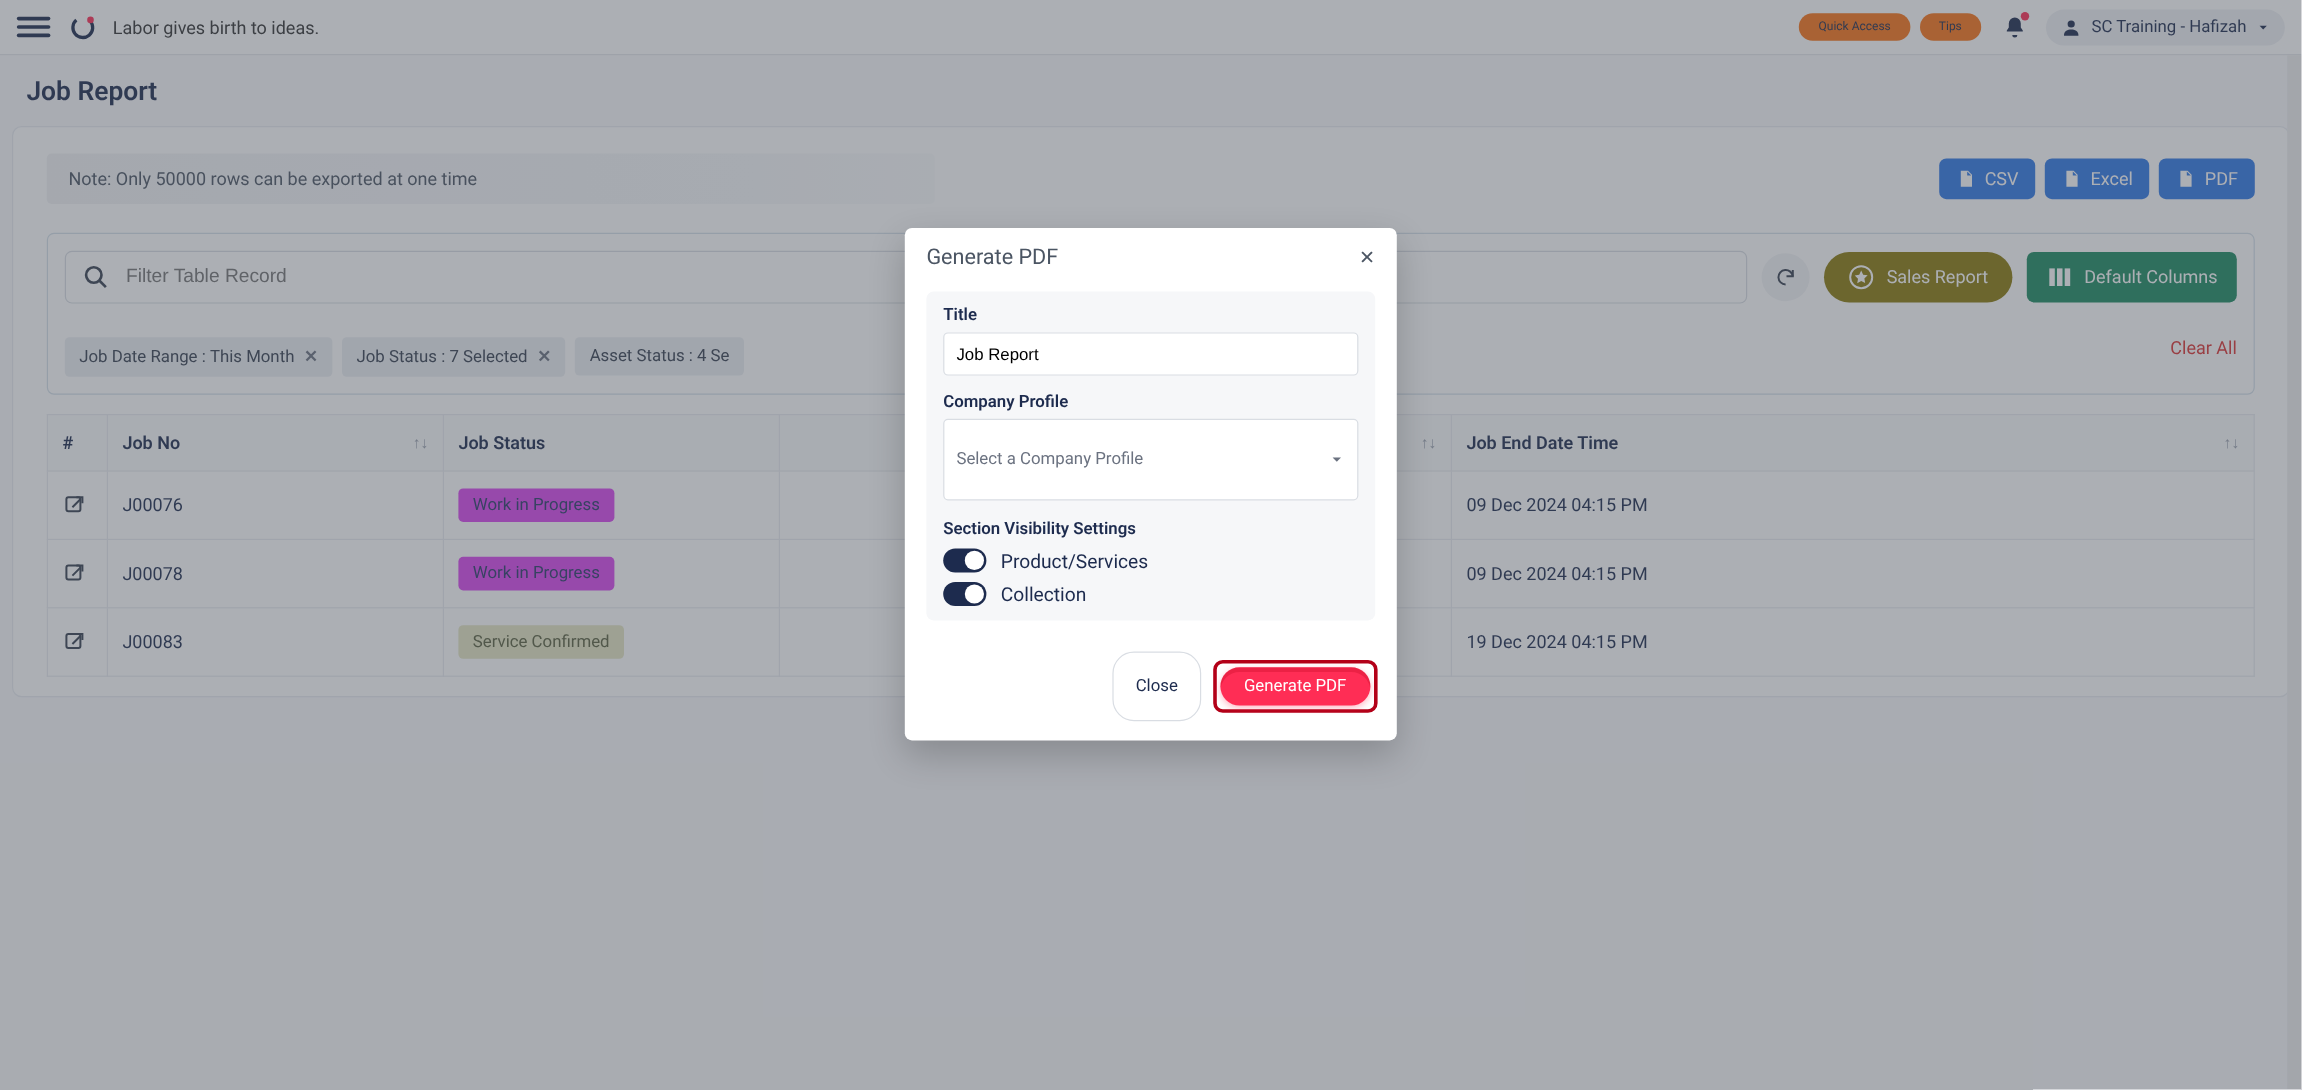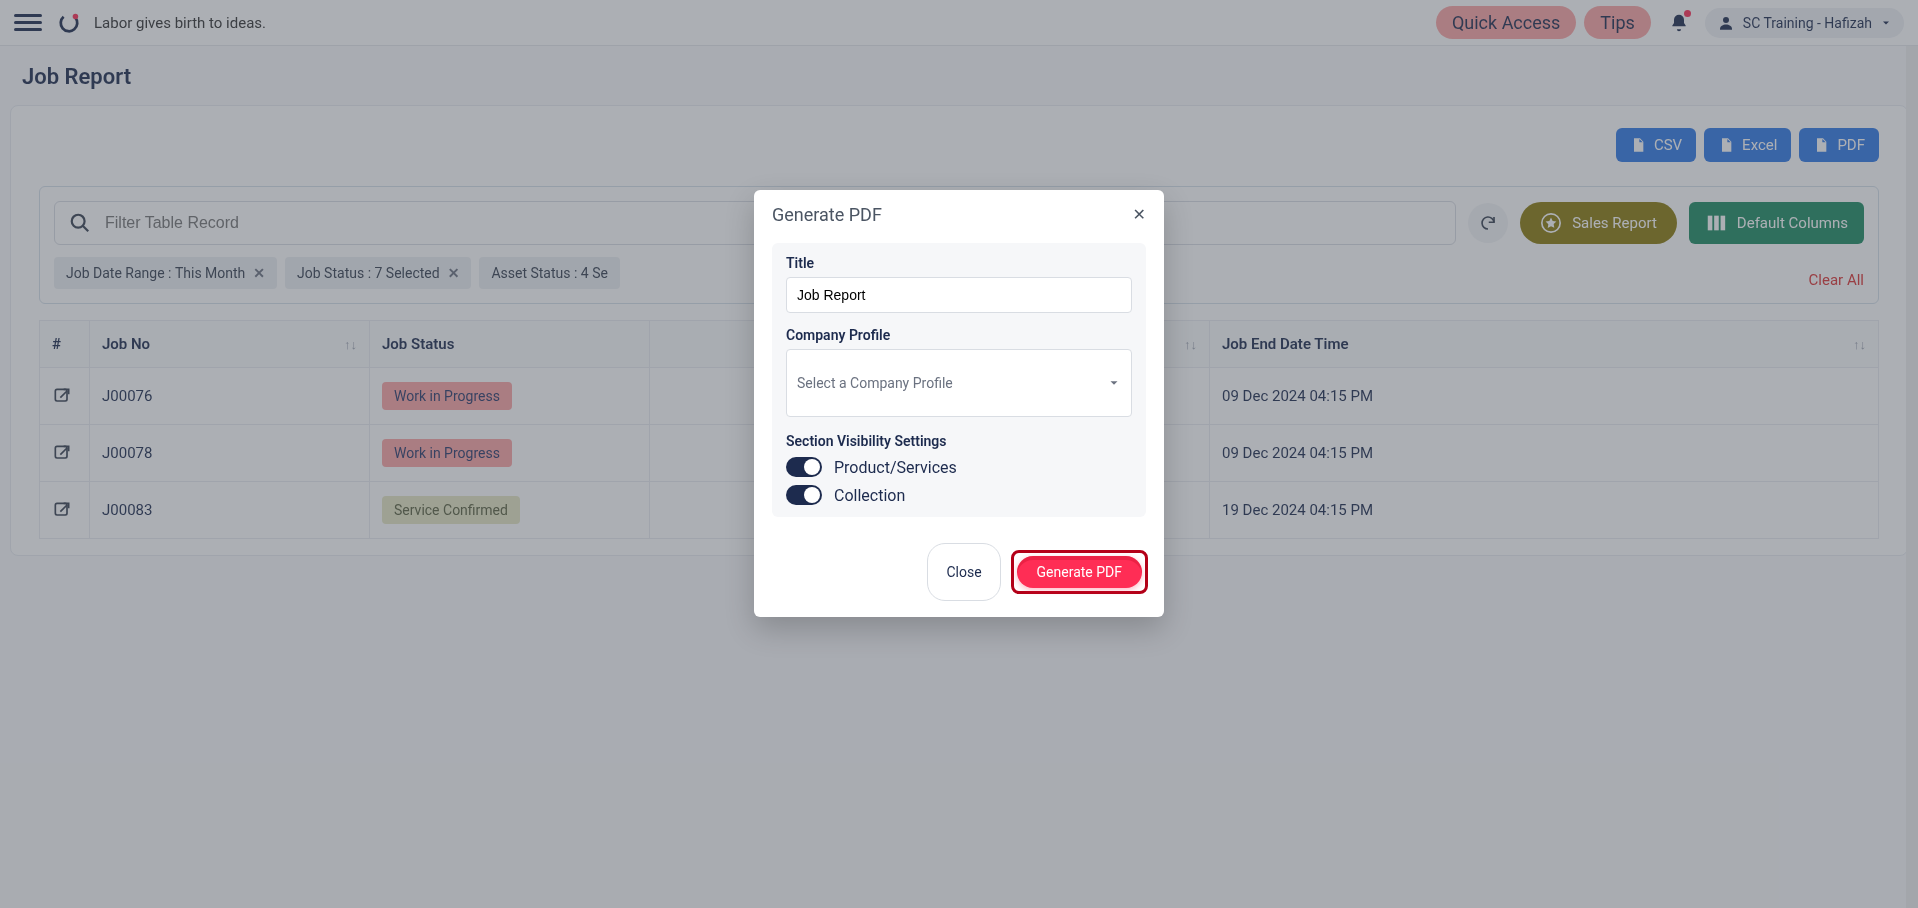--- a/index.html
+++ b/index.html
@@ -8,21 +8,21 @@
 
     
     .topbar { display: flex; align-items: center; height: 46px; padding: 0 14px; border-bottom: 1px solid #e5e7eb; background: #fff; }
     .hamburger { width: 28px; height: 28px; display: flex; flex-direction: column; justify-content: center; gap: 4px; cursor: pointer; }
     .hamburger .bar { height: 3px; background: #1d2b4e; border-radius: 2px; }
     .brand { margin-left: 16px; display: flex; align-items: center; gap: 14px; text-align: center; }
     .brand-icon { width: 22px; height: 22px; position: relative; }
     .brand-icon svg { width: 100%; height: 100%; }
     .brand-text { font-size: 15px; color: #333; }
     .topbar-spacer { flex: 1; }
-    .pill-btn { background: #fca5a5; border-radius: 18px; padding: 6px 16px; font-size: 18px; cursor: pointer; margin-left: 8px; }
+    .pill-btn { background: #f97316; border-radius: 18px; padding: 6px 16px; font-size: 10px; cursor: pointer; margin-left: 8px; }
     .bell-wrap { position: relative; margin-left: 18px; cursor: pointer; }
     .bell-wrap .dot { position: absolute; top: -2px; right: -2px; width: 7px; height: 7px; background: #ff2d55; border-radius: 50%; }
     .user-menu { display: flex; align-items: center; gap: 8px; margin-left: 16px; background: #eef0f4; border-radius: 18px; padding: 6px 12px; cursor: pointer; font-size: 14px; }
 
     
     .page-title { padding: 18px 22px 8px; font-size: 22px; font-weight: 600; color: #1d2b4e; }
 
     
     .card { margin: 8px 10px 14px; border: 1px solid #e9ecf1; border-radius: 8px; padding: 22px 28px 16px; background: #fff; }
     .card-top { display: flex; align-items: center; }
@@ -31,34 +31,34 @@
     .export-btn { display: flex; align-items: center; gap: 8px; background: #2f78e6; color: #fff; border-radius: 6px; padding: 8px 14px; font-size: 15px; cursor: pointer; }
 
     .filter-panel { margin-top: 24px; border: 1px solid #d5e0ea; border-radius: 6px; padding: 14px; }
     .filter-row1 { display: flex; align-items: center; gap: 12px; }
     .search-box { flex: 1; display: flex; align-items: center; gap: 14px; border: 1px solid #d9dde3; border-radius: 6px; padding: 10px 14px; }
     .search-box input { border: none; outline: none; font-size: 16px; flex: 1; background: transparent; color: #6b7280; }
     .icon-btn { width: 40px; height: 40px; border-radius: 50%; background: #f3f4f6; display: flex; align-items: center; justify-content: center; cursor: pointer; }
     .sales-btn { display: flex; align-items: center; gap: 10px; background: #8a7a0c; color: #fff; border-radius: 22px; padding: 10px 20px; font-size: 15px; cursor: pointer; }
     .columns-btn { display: flex; align-items: center; gap: 10px; background: #1d8b62; color: #fff; border-radius: 6px; padding: 10px 16px; font-size: 15px; cursor: pointer; }
 
-    .chips-row { display: flex; align-items: flex-end; gap: 8px; margin-top: 12px; }
+    .chips-row { display: flex; align-items: flex-start; gap: 8px; margin-top: 28px; }
     .chip { display: flex; align-items: center; gap: 8px; background: #eceff3; border-radius: 4px; padding: 8px 12px; font-size: 14px; color: #374151; }
     .chip .x { cursor: pointer; color: #6b7280; font-weight: bold; }
     .clear-all { margin-left: auto; color: #d33; font-size: 15px; cursor: pointer; }
 
     
     table.data { width: 100%; border-collapse: collapse; margin-top: 16px; }
     table.data th, table.data td { border: 1px solid #e9ecf1; padding: 14px 12px; text-align: left; font-size: 15px; vertical-align: middle; }
     table.data th { background: #fafbfc; font-weight: 600; color: #1d2b4e; }
     .th-inner { display: flex; align-items: center; justify-content: space-between; }
     .sort-ic { color: #9ca3af; font-size: 13px; }
     .open-ic { color: #374151; cursor: pointer; }
     .badge { display: inline-block; padding: 6px 12px; border-radius: 4px; font-size: 14px; }
-    .badge.wip { background: #fca5a5; color: #2b3a6a; }
+    .badge.wip { background: #d946ef; color: #2b3a6a; }
     .badge.conf { background: #e5e6c4; color: #5b6140; }
 
     
     .footer-row { display: flex; align-items: center; margin-top: 90px; padding: 6px 4px; }
     .footer-row .reload { margin-right: 14px; cursor: pointer; color: #374151; }
     .footer-text { font-size: 15px; color: #374151; }
     .pager { margin-left: auto; display: flex; align-items: center; gap: 6px; }
     .pager .pg { width: 34px; height: 34px; display: flex; align-items: center; justify-content: center; border-radius: 4px; cursor: pointer; color: #6b7280; }
     .pager .pg.current { background: #1d2b4e; color: #fff; }
 
@@ -122,20 +122,21 @@
     <svg width="12" height="12" viewBox="0 0 24 24" fill="#1d2b4e">
         <path d="M6 9l6 6 6-6z"></path>
       </svg>
   </div>
 </div>
 
 <div class="page-title">Job Report</div>
 
 <div class="card">
   <div class="card-top">
+    <div class="note-box">Note: Only 50000 rows can be exported at one time</div>
     <div class="export-buttons">
       <div class="export-btn">
         <svg width="16" height="18" viewBox="0 0 24 24" fill="#fff">
             <path d="M6 2h9l5 5v15H6zM14 3v5h5"></path>
           </svg>
         <span>CSV</span>
       </div>
       <div class="export-btn">
         <svg width="16" height="18" viewBox="0 0 24 24" fill="#fff">
             <path d="M6 2h9l5 5v15H6zM14 3v5h5"></path>

